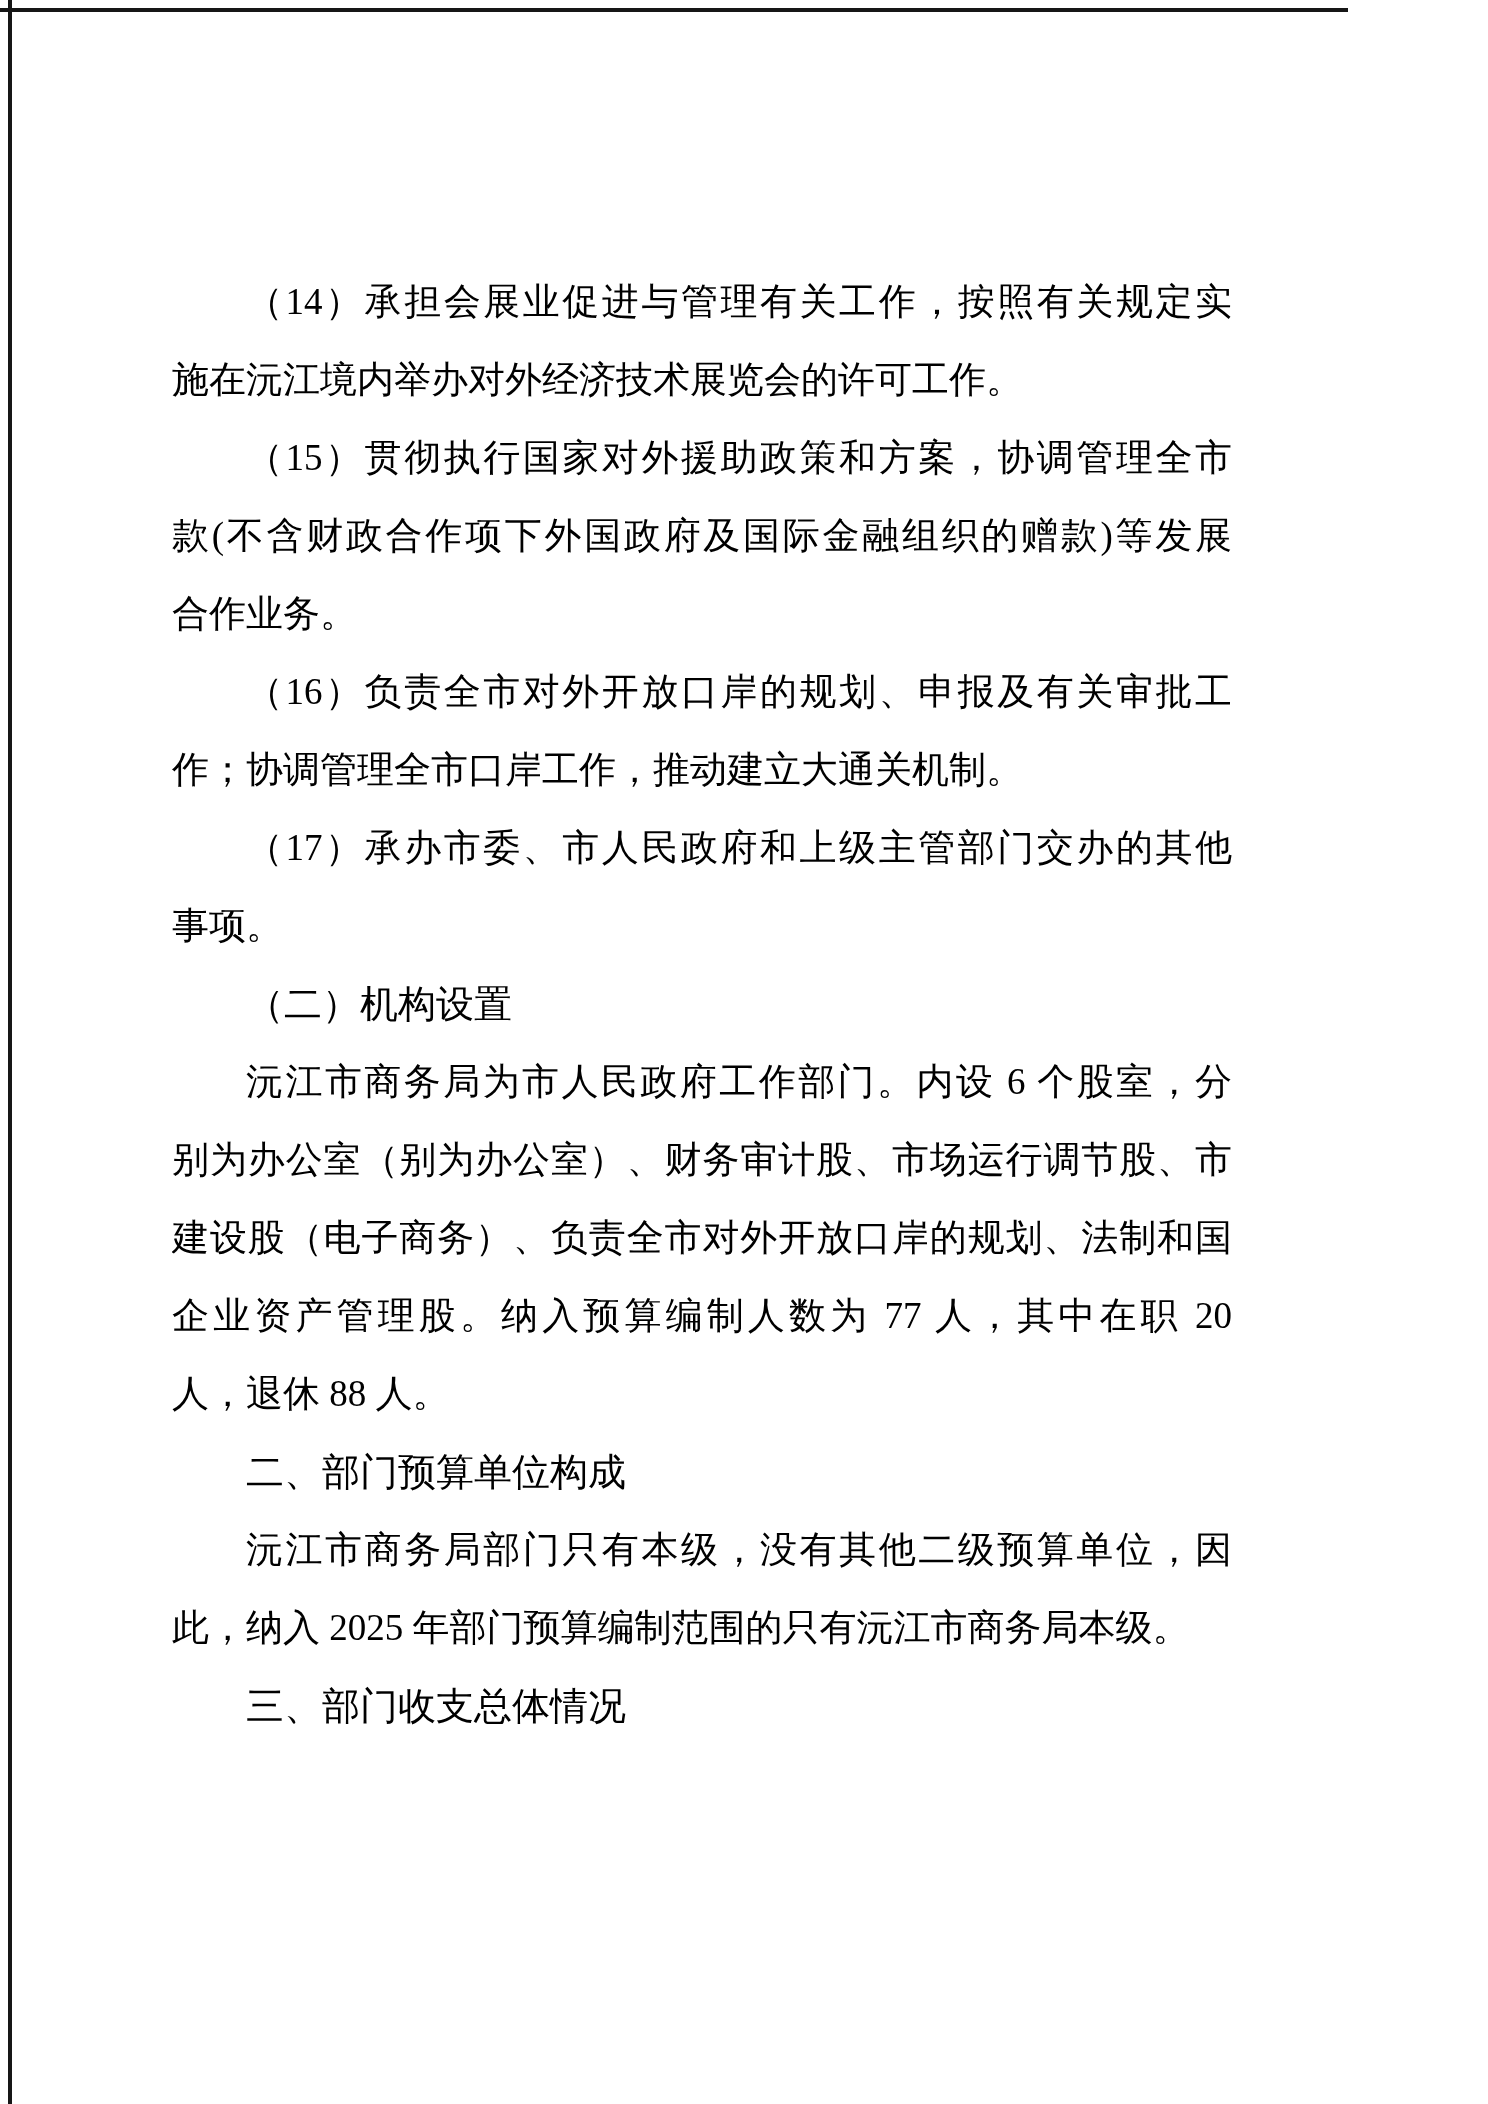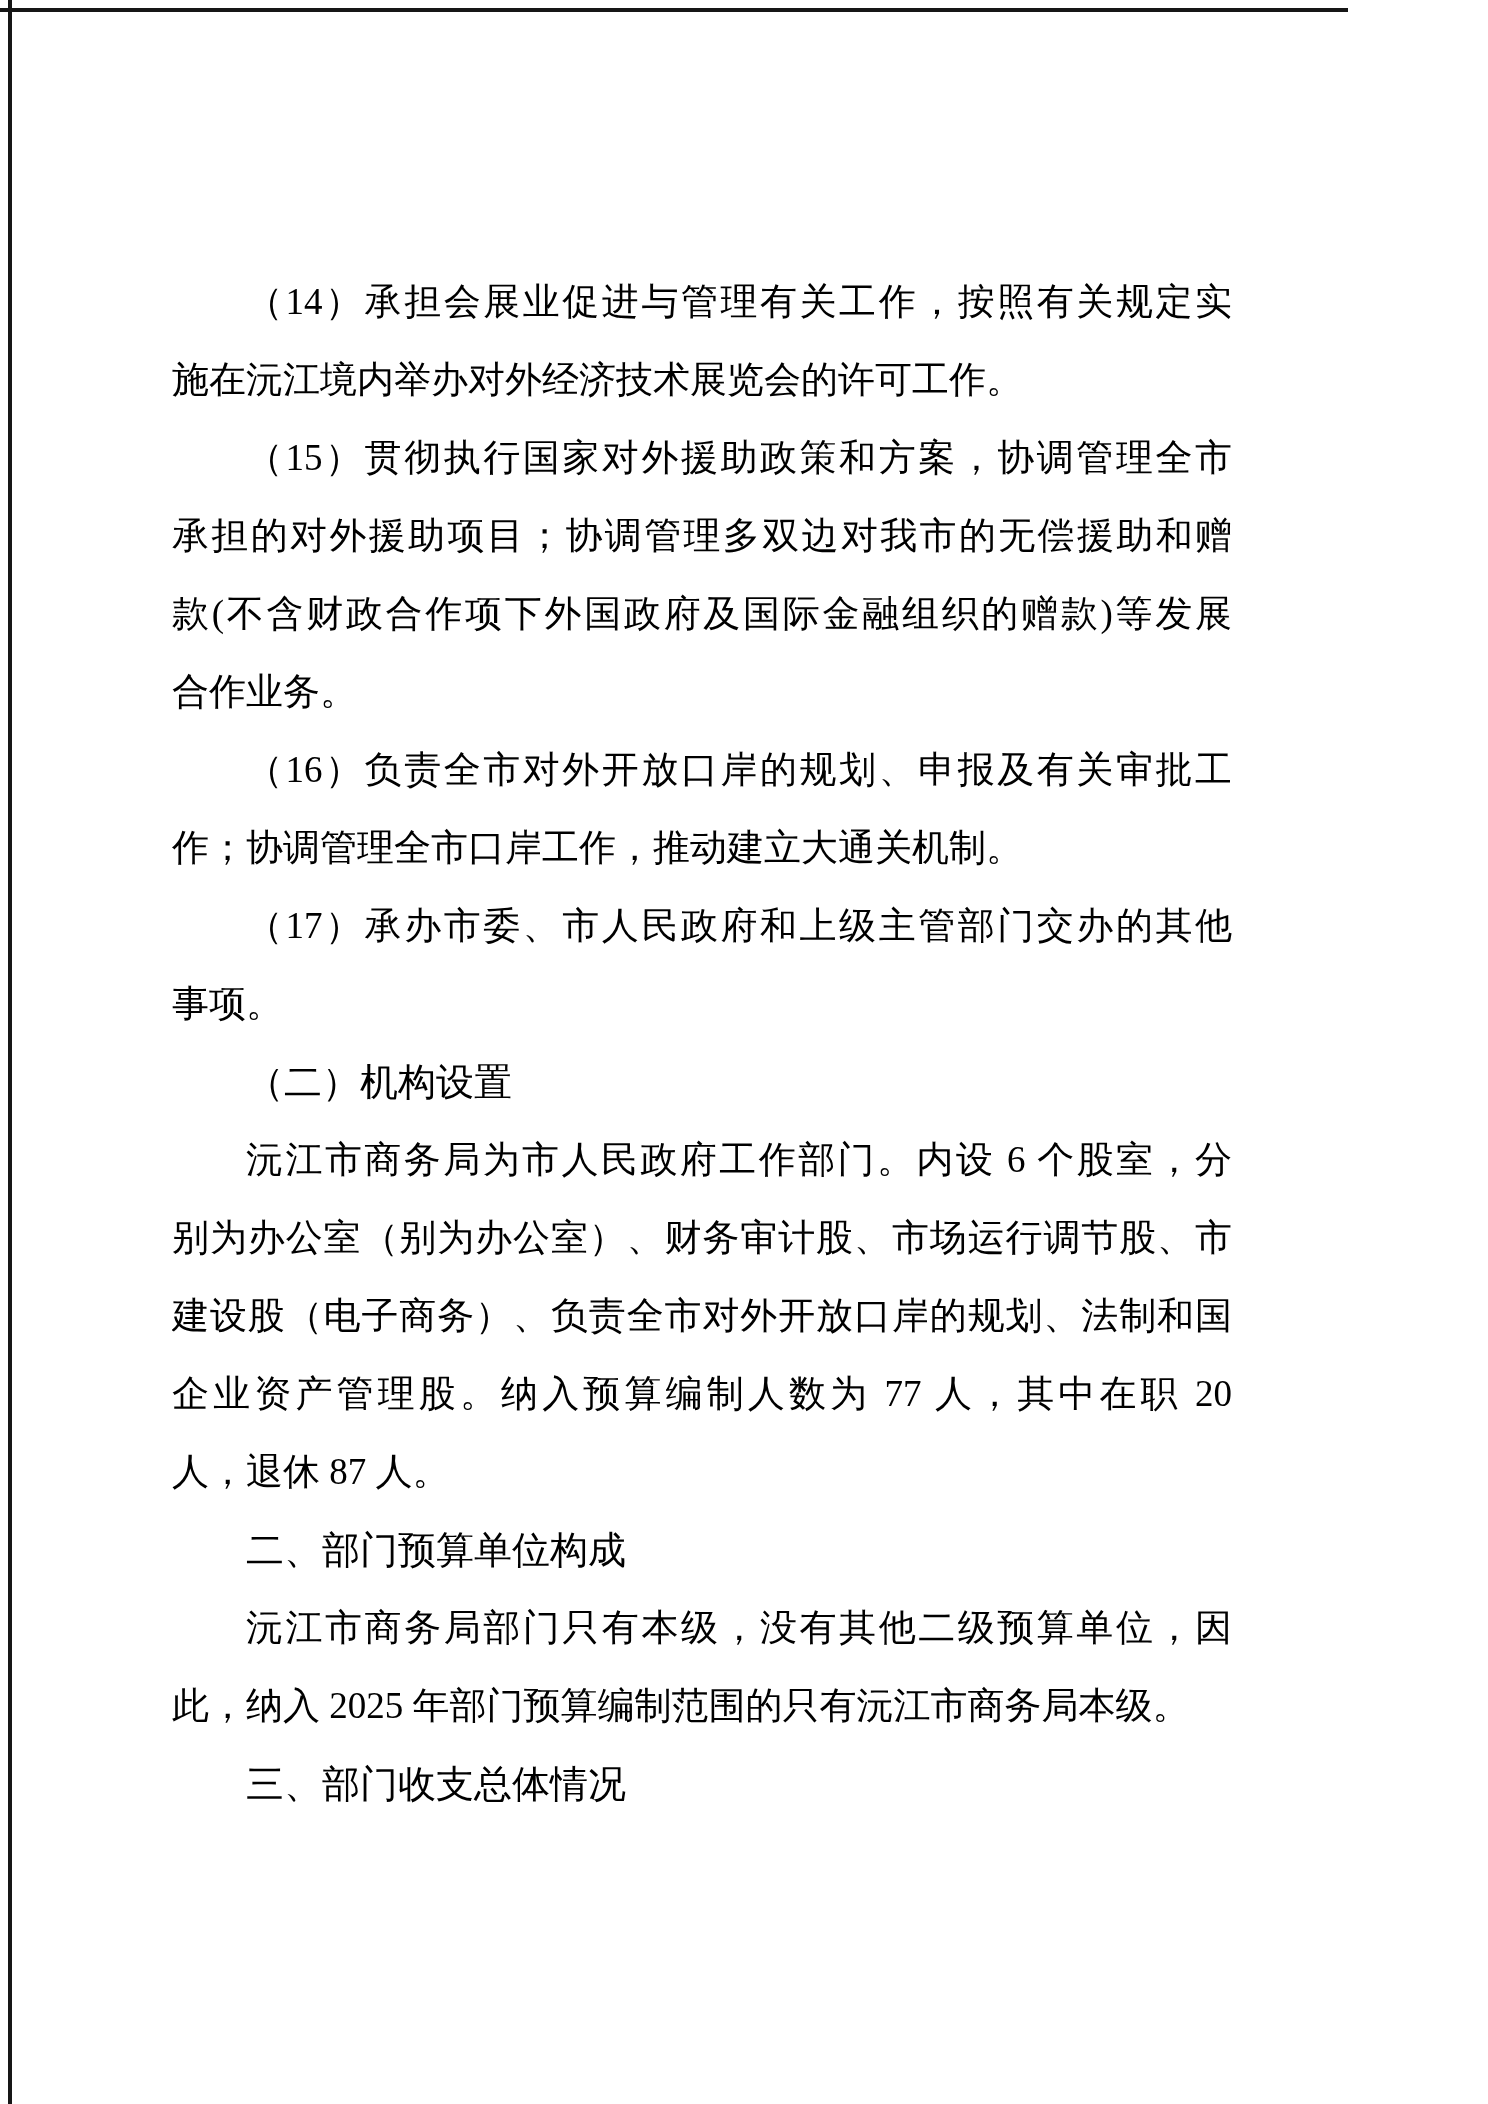--- a/index.html
+++ b/index.html
@@ -67,31 +67,30 @@
 <body>
 
 <div class="page">
   <div class="edge top"></div>
   <div class="edge left"></div>
   <div class="edge right"></div>
   <div class="content">
       <div class="line body indent justify">（14）承担会展业促进与管理有关工作，按照有关规定实</div>
       <div class="line body">施在沅江境内举办对外经济技术展览会的许可工作。</div>
       <div class="line body indent justify">（15）贯彻执行国家对外援助政策和方案，协调管理全市</div>
-      <div class="line body justify">承担的对外援助项目；协调管理多双边对我市的无偿援助和赠</div>
       <div class="line body justify">款(不含财政合作项下外国政府及国际金融组织的赠款)等发展</div>
       <div class="line body">合作业务。</div>
       <div class="line body indent justify">（16）负责全市对外开放口岸的规划、申报及有关审批工</div>
       <div class="line body">作；协调管理全市口岸工作，推动建立大通关机制。</div>
       <div class="line body indent justify">（17）承办市委、市人民政府和上级主管部门交办的其他</div>
       <div class="line body">事项。</div>
       <div class="line heading indent">（二）机构设置</div>
       <div class="line body indent justify">沅江市商务局为市人民政府工作部门。内设 6 个股室，分</div>
       <div class="line body justify">别为办公室（别为办公室）、财务审计股、市场运行调节股、市场</div>
       <div class="line body justify">建设股（电子商务）、负责全市对外开放口岸的规划、法制和国有</div>
       <div class="line body justify">企业资产管理股。纳入预算编制人数为 77 人，其中在职 20</div>
-      <div class="line body">人，退休 87 人。</div>
+      <div class="line body">人，退休 88 人。</div>
       <div class="line heading indent">二、部门预算单位构成</div>
       <div class="line body indent justify">沅江市商务局部门只有本级，没有其他二级预算单位，因</div>
       <div class="line body">此，纳入 2025 年部门预算编制范围的只有沅江市商务局本级。</div>
       <div class="line heading indent">三、部门收支总体情况</div>
     </div>
 </div>
 
 </body></html>

